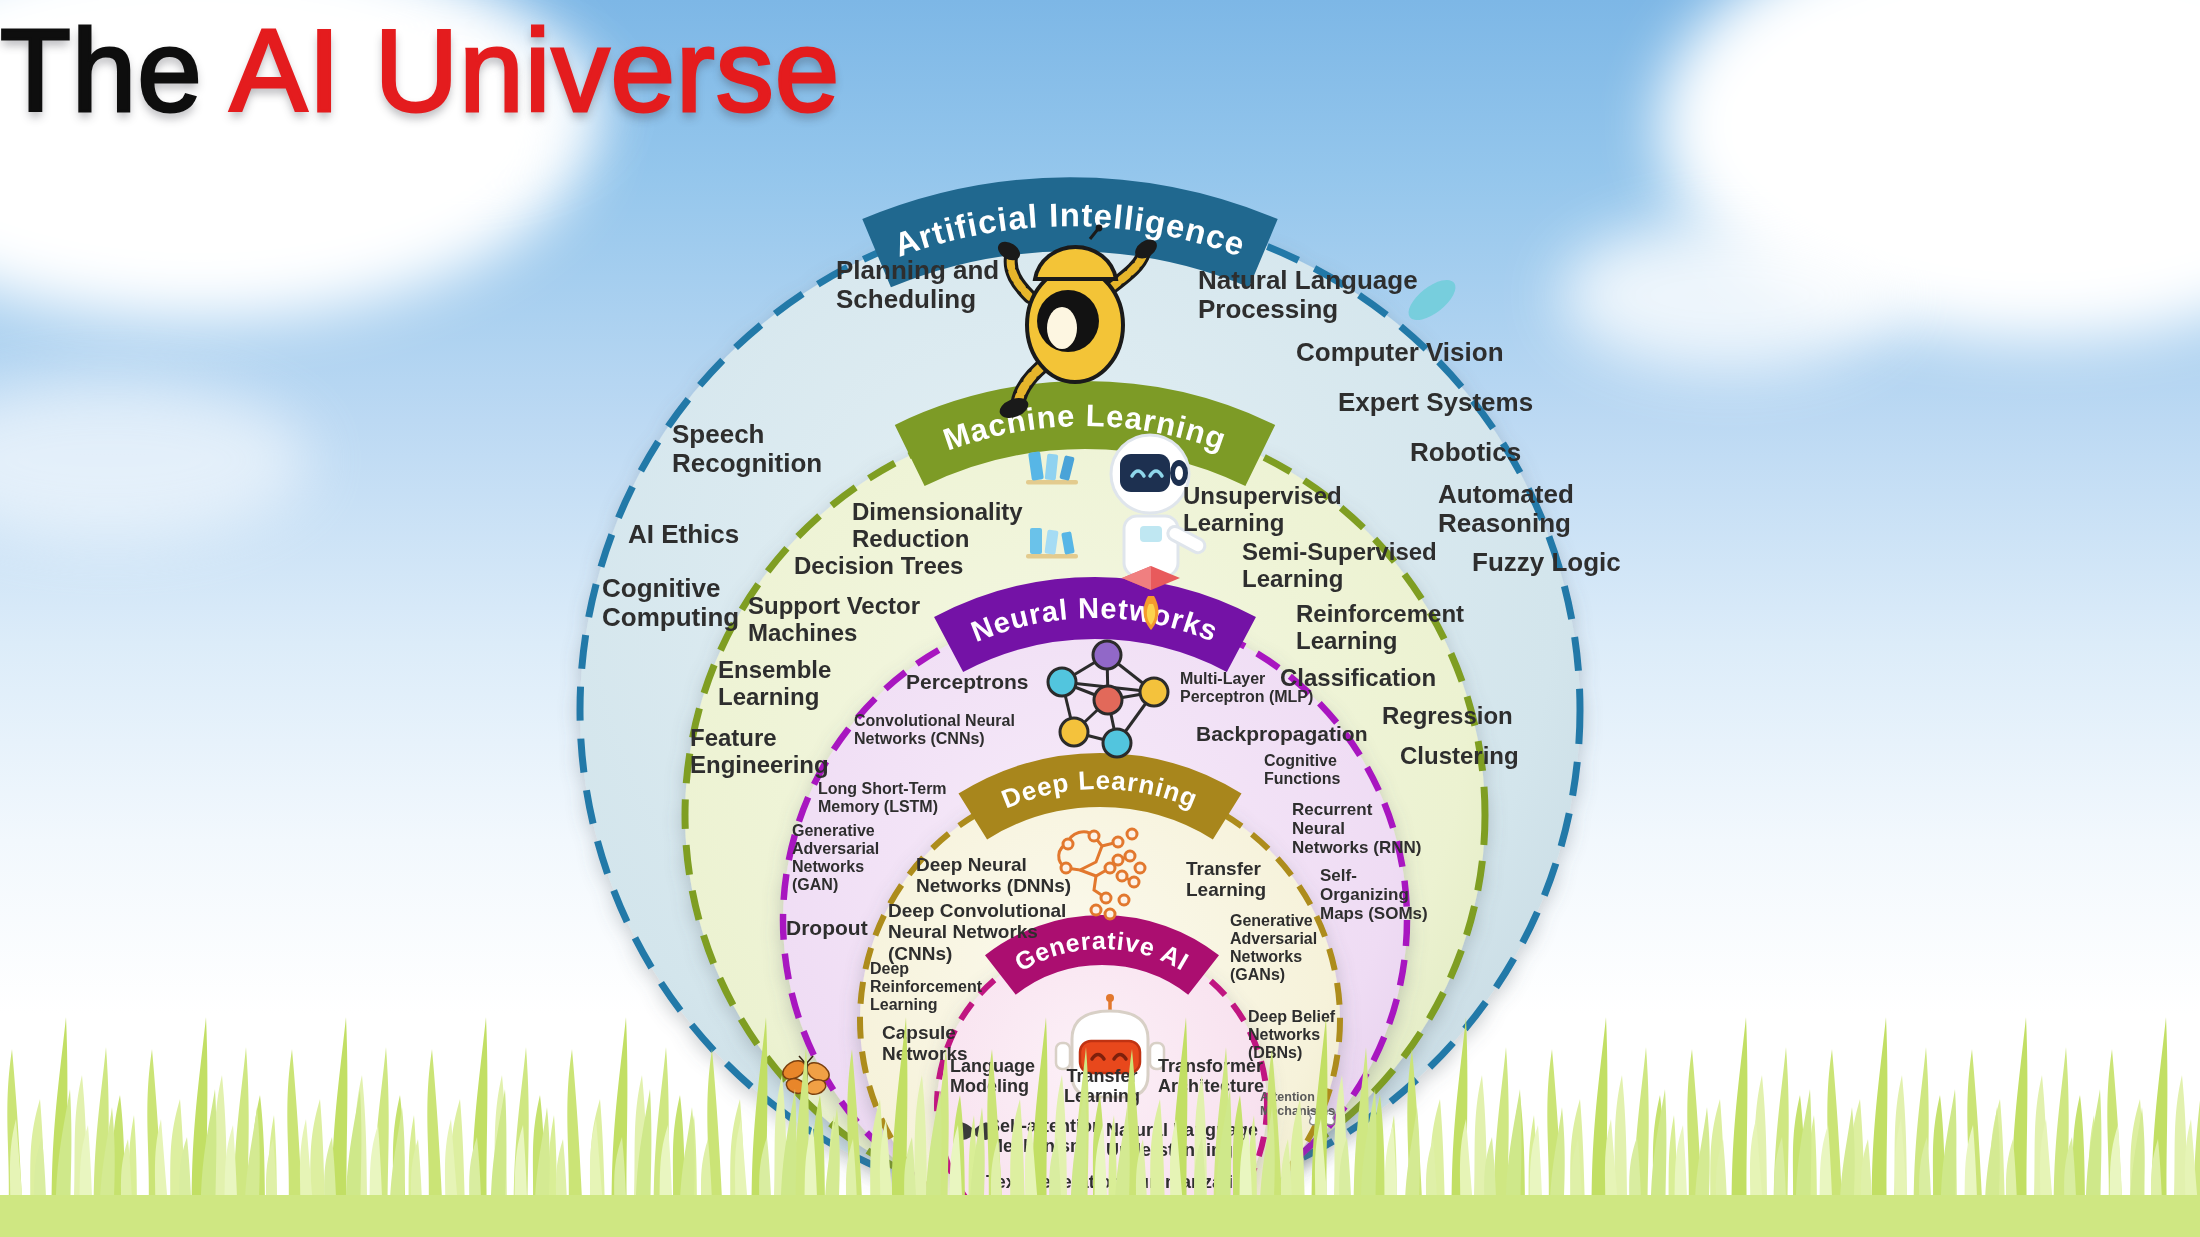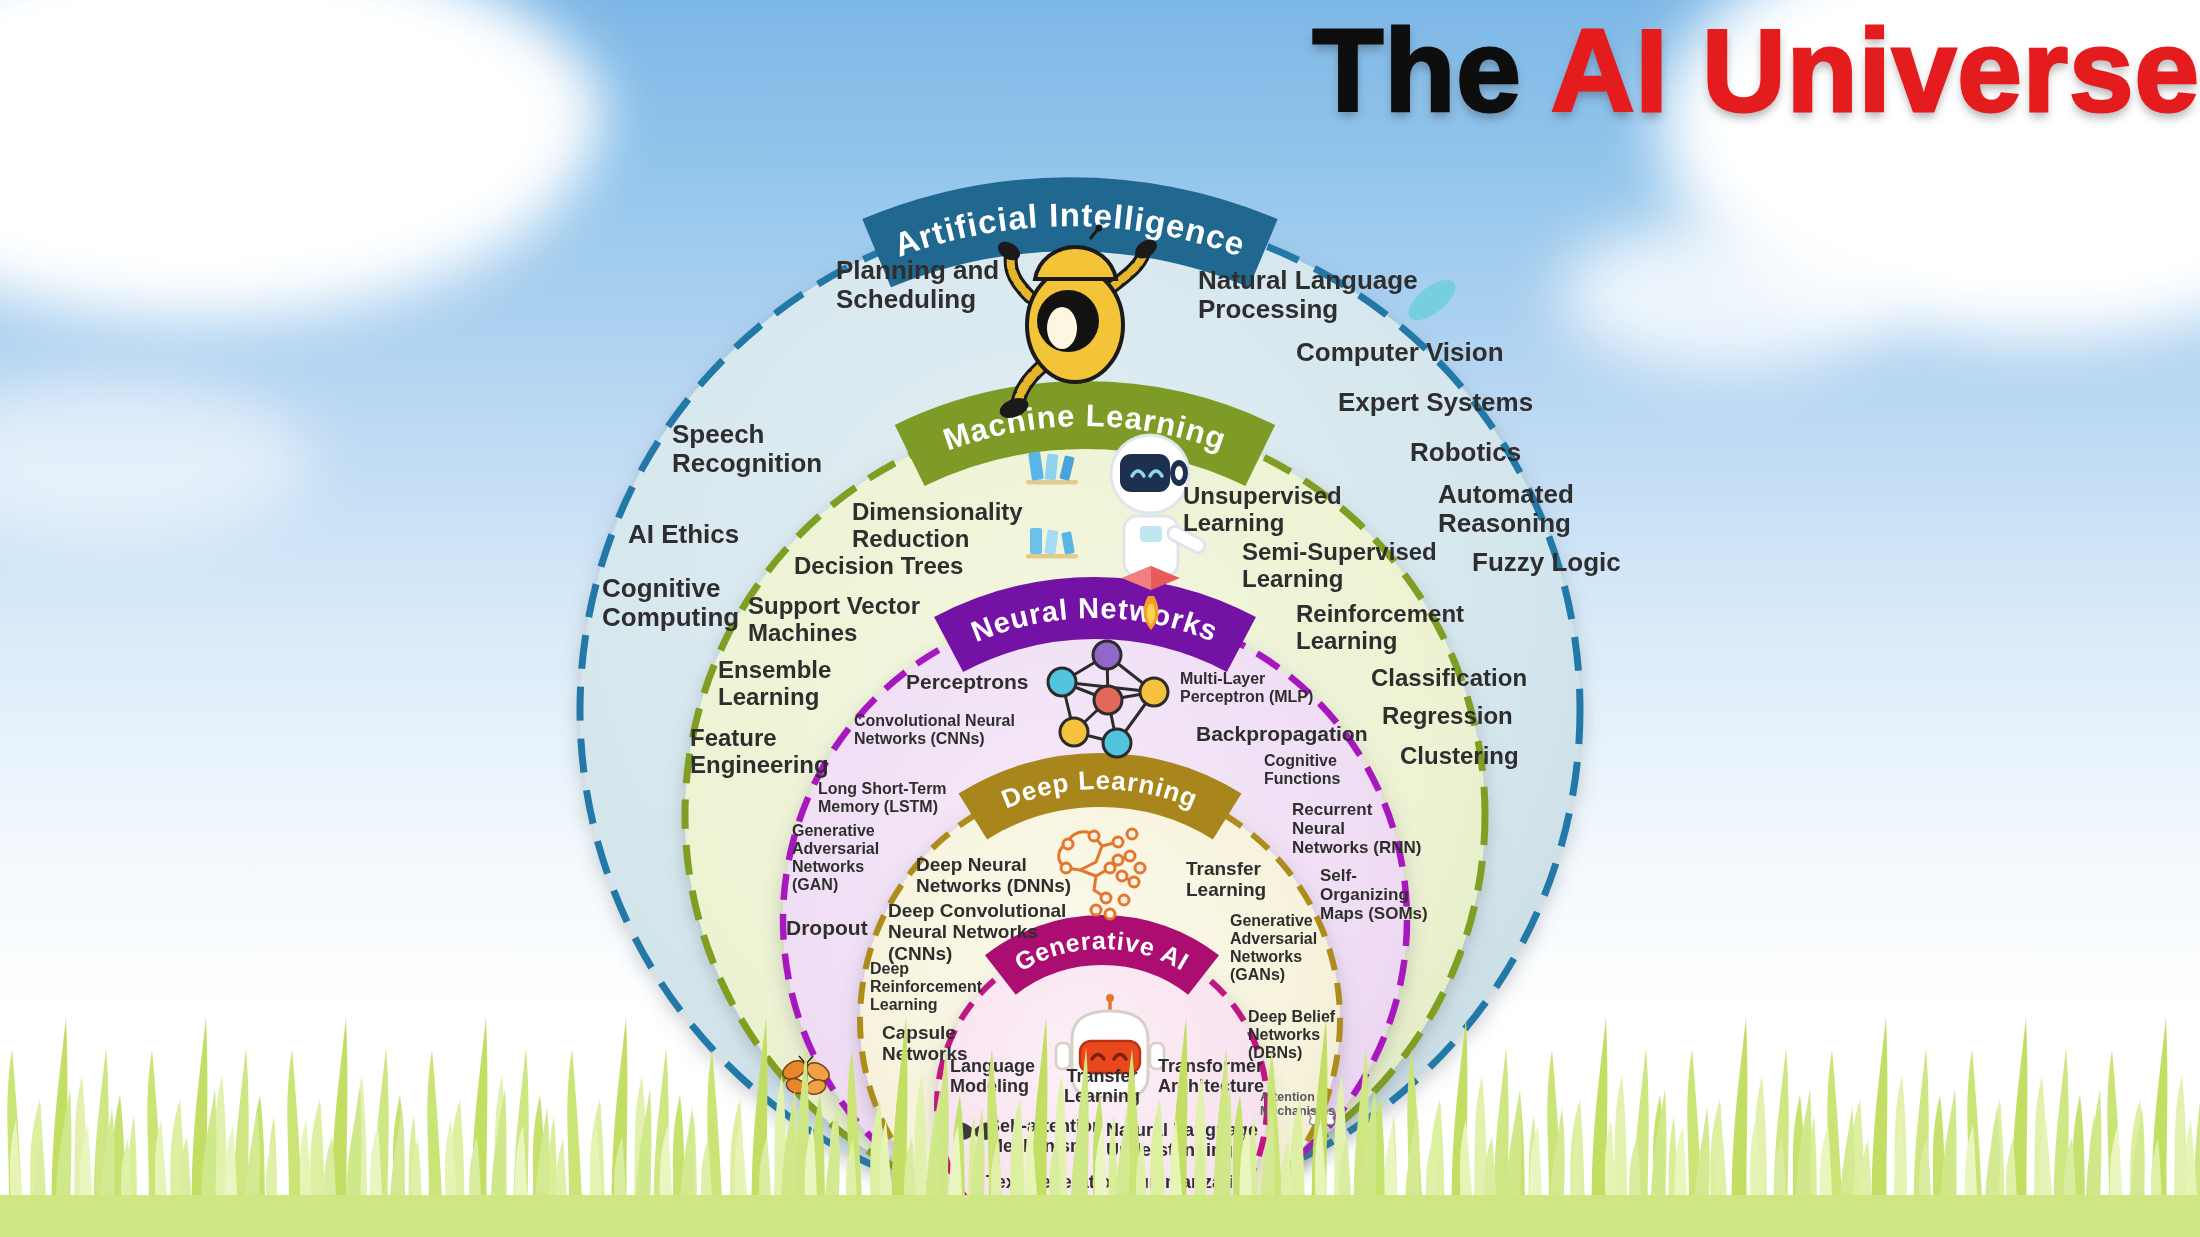--- a/index.html
+++ b/index.html
@@ -3,22 +3,22 @@
 <meta charset="utf-8">
 <style>
   html,body{margin:0;padding:0;}
   #stage{
     position:relative;width:2200px;height:1237px;overflow:hidden;
     background:linear-gradient(180deg,#7db7e6 0%,#94c6ec 14%,#bcd9f3 34%,#dcecf9 52%,#f2f8fd 68%,#ffffff 82%,#ffffff 100%);
     font-family:"Liberation Sans","DejaVu Sans",sans-serif;
   }
   .cloud{position:absolute;background:#fff;border-radius:50%;filter:blur(30px);}
   #title{
-    position:absolute;top:4px;left:0;width:100%;text-align:right;
-    font-size:116px;font-weight:700;letter-spacing:1px;white-space:nowrap;
+    position:absolute;top:4px;left:0;width:100%;text-align:left;
+    font-size:116px;font-weight:400;letter-spacing:1px;white-space:nowrap;
     text-shadow:0 6px 10px rgba(50,50,60,.38);
   }
   #title .t-black{color:#0e0e0e;-webkit-text-stroke:3px #0e0e0e;}
   #title .t-red{color:#e41c1e;-webkit-text-stroke:3px #e41c1e;}
   svg{position:absolute;left:0;top:0;}
   .ribbon-text{fill:#ffffff;font-weight:700;letter-spacing:1.5px;}
   .lbl{
     position:absolute;font-weight:700;color:#2e2e2e;line-height:1.13;
     white-space:pre-line;
   }
@@ -261,21 +261,21 @@
   <div class="lbl s24" style="left:718px;top:656px">Ensemble
 Learning</div>
   <div class="lbl s24" style="left:690px;top:724px">Feature
 Engineering</div>
   <div class="lbl s24" style="left:1183px;top:482px">Unsupervised
 Learning</div>
   <div class="lbl s24" style="left:1242px;top:538px">Semi-Supervised
 Learning</div>
   <div class="lbl s24" style="left:1296px;top:600px">Reinforcement
 Learning</div>
-  <div class="lbl s24" style="left:1371px;top:664px">Classification</div>
+  <div class="lbl s24" style="left:1280px;top:664px">Classification</div>
   <div class="lbl s24" style="left:1382px;top:702px">Regression</div>
   <div class="lbl s24" style="left:1400px;top:742px">Clustering</div>
 
   <div class="lbl s21" style="left:906px;top:670px">Perceptrons</div>
   <div class="lbl s20" style="left:854px;top:712px">Convolutional Neural
 Networks (CNNs)</div>
   <div class="lbl s20" style="left:818px;top:780px">Long Short-Term
 Memory (LSTM)</div>
   <div class="lbl s20" style="left:792px;top:822px">Generative
 Adversarial

